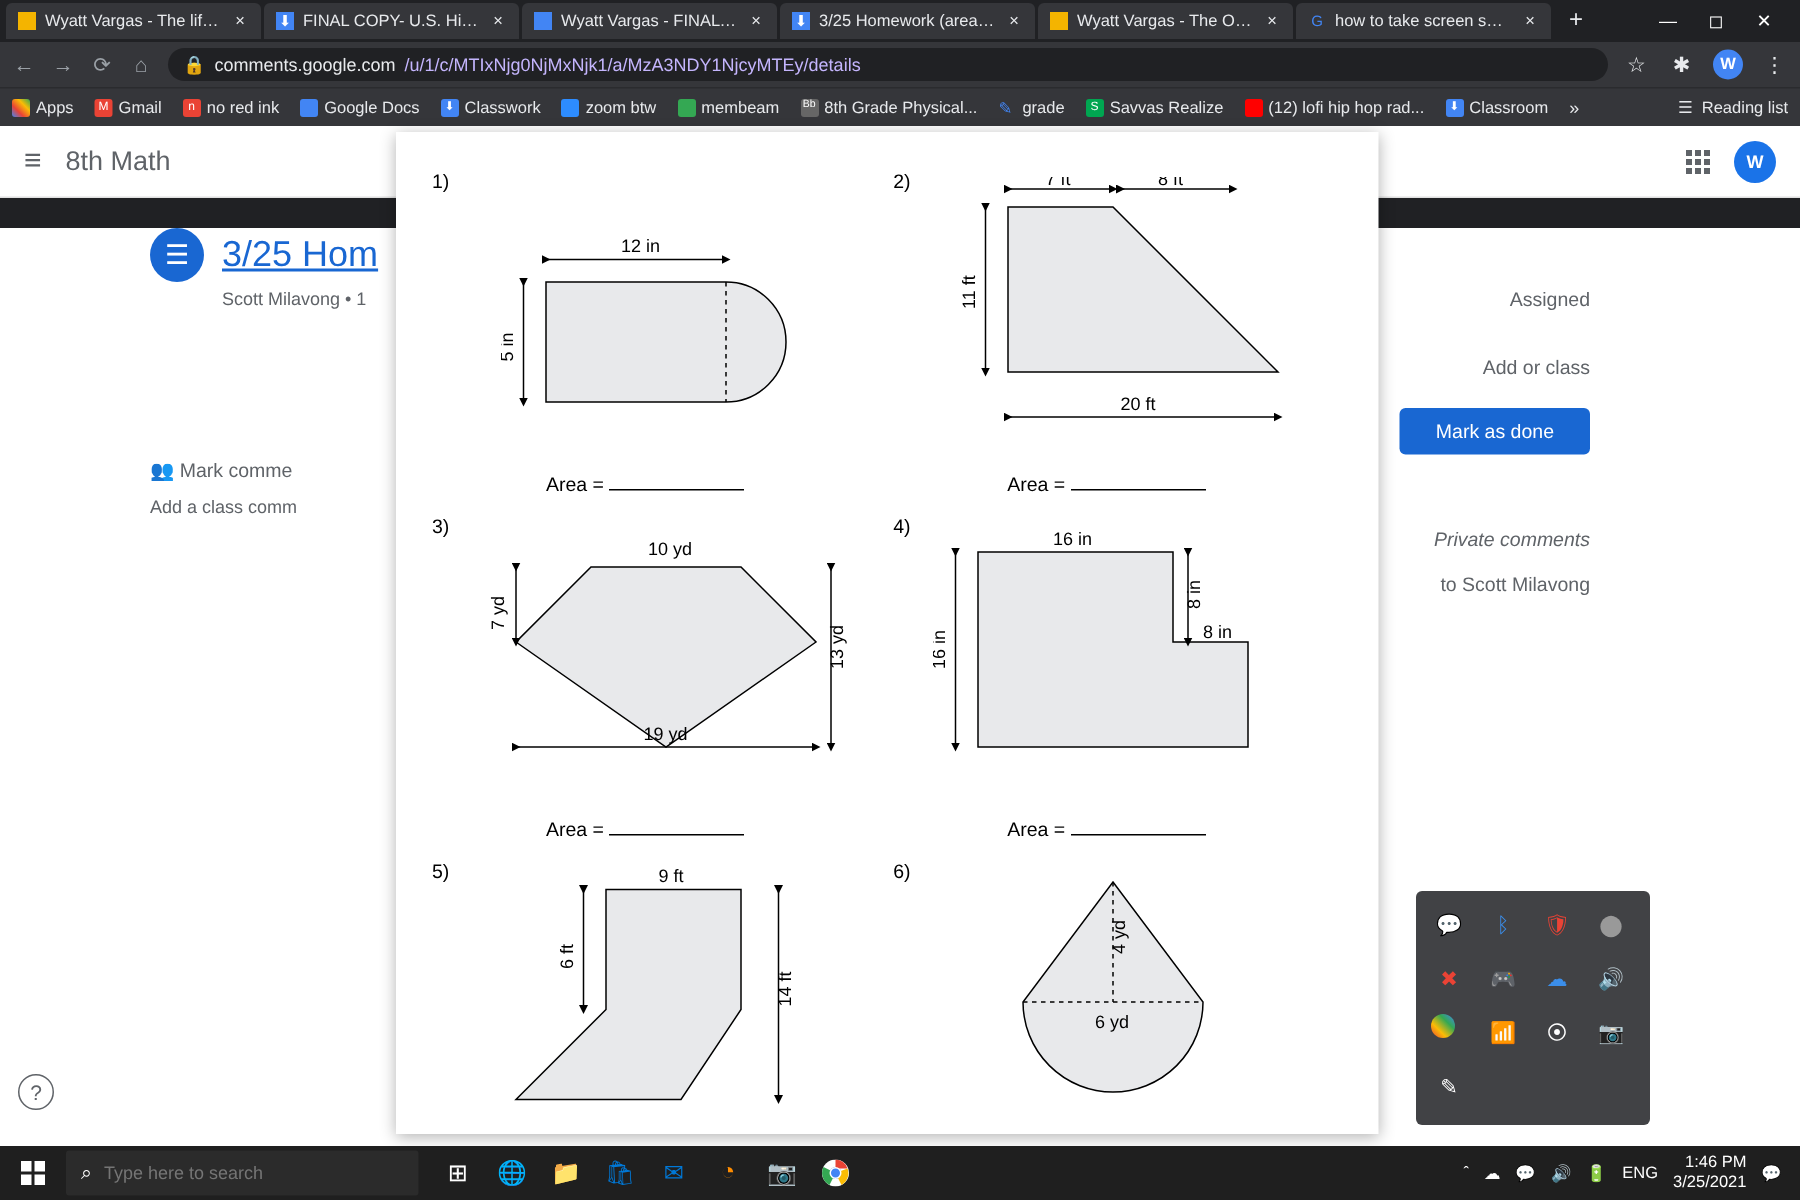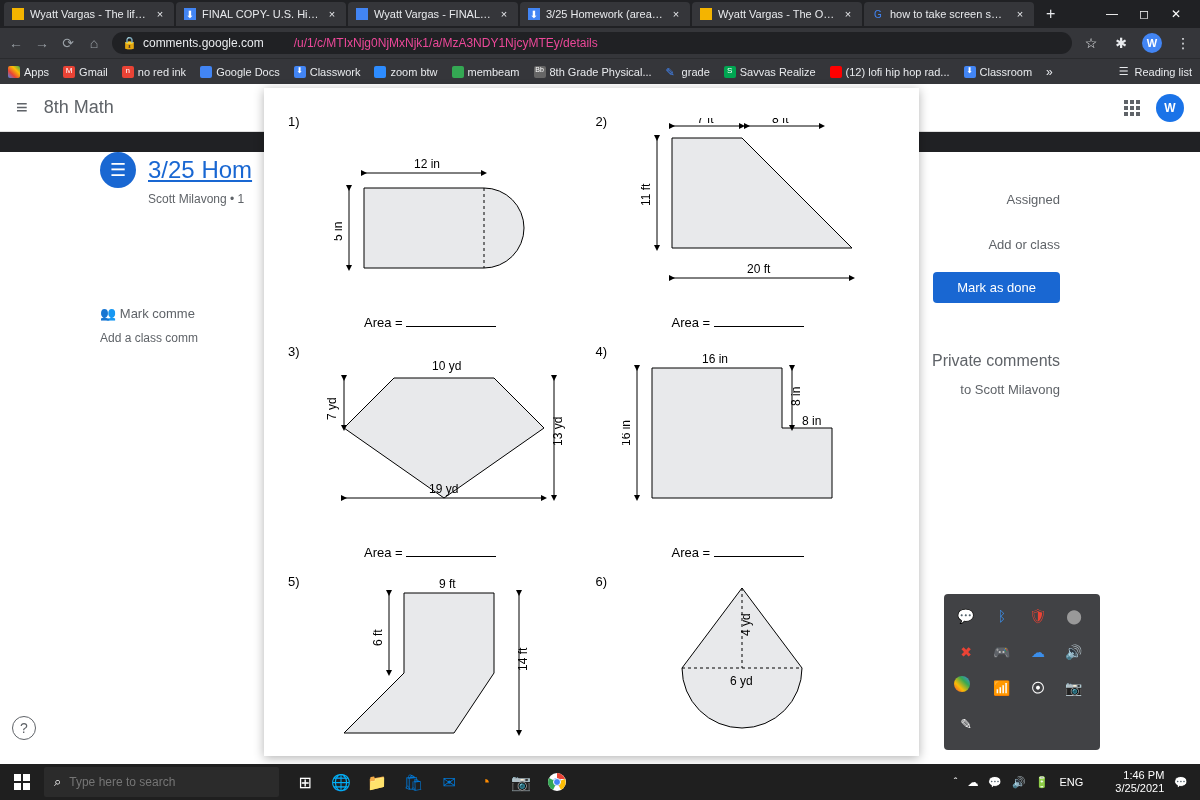--- a/index.html
+++ b/index.html
@@ -14,21 +14,21 @@
 .tab-close { width: 12px; height: 12px; display: flex; align-items: center; justify-content: center; cursor: pointer; }
 .tab-add { color: #e8eaed; padding: 0 10px; font-size: 16px; cursor: pointer; }
 .win-controls { margin-left: auto; display: flex; gap: 16px; color: #fff; padding-right: 12px; }
 .win-btn { width: 16px; text-align: center; cursor: pointer; font-size: 12px; }
 
 
 .addr-bar { height: 30px; background: #35363a; display: flex; align-items: center; padding: 0 8px; gap: 10px; }
 .nav-btn { color: #9aa0a6; font-size: 14px; cursor: pointer; width: 16px; text-align: center; }
 .url-box { flex: 1; height: 22px; background: #202124; border-radius: 11px; display: flex; align-items: center; padding: 0 10px; gap: 6px; color: #9aa0a6; font-size: 12px; }
 .url-secure { color: #9aa0a6; }
-.url-path { color: #ec4899; margin-left: 24px; }
+.url-path { color: #c4b5fd; }
 .url-domain { color: #e8eaed; }
 .addr-icons { display: flex; gap: 12px; color: #e8eaed; align-items: center; }
 .addr-icon { width: 18px; height: 18px; display: flex; align-items: center; justify-content: center; cursor: pointer; font-size: 14px; }
 .w-badge { width: 20px; height: 20px; border-radius: 50%; background: #4285f4; color: #fff; display: flex; align-items: center; justify-content: center; font-size: 11px; font-weight: bold; }
 
 
 .bookmarks { height: 26px; background: #35363a; border-top: 1px solid #2a2b2e; display: flex; align-items: center; padding: 0 8px; gap: 14px; }
 .bm { color: #e8eaed; font-size: 11px; display: flex; gap: 4px; cursor: pointer; }
 .bm-icon { width: 12px; height: 12px; display: inline-block; border-radius: 2px; }
 .bm-more { color: #e8eaed; font-size: 12px; }
@@ -47,21 +47,21 @@
 .gc-body { position: relative; height: 648px; background: #fff; }
 .assignment-card { margin: 20px 0 0 100px; width: 800px; }
 .assign-head { display: flex; align-items: center; gap: 12px; }
 .assign-icon { width: 36px; height: 36px; border-radius: 50%; background: #1967d2; display: flex; align-items: center; justify-content: center; color: #fff; font-size: 18px; }
 .assign-title { font-size: 24px; color: #1967d2; text-decoration: underline; }
 .assign-sub { margin-left: 48px; color: #5f6368; font-size: 12px; margin-top: 4px; }
 .side-panel { position: absolute; right: 140px; top: 40px; width: 200px; }
 .assigned-lbl { color: #5f6368; font-size: 13px; text-align: right; }
 .add-create { color: #5f6368; font-size: 13px; margin-top: 30px; text-align: right; }
 .mark-done { background: #1967d2; color: #fff; padding: 8px 24px; border-radius: 4px; font-size: 13px; margin-top: 20px; float: right; cursor: pointer; }
-.private-comments { position: absolute; right: 140px; top: 200px; color: #5f6368; font-size: 16px; }
+.private-comments { position: absolute; right: 140px; top: 200px; color: #5f6368; font-size: 13px; font-style: italic; }
 .to-teacher { position: absolute; right: 140px; top: 230px; color: #5f6368; font-size: 13px; }
 .class-comments { margin-left: 100px; margin-top: 100px; color: #5f6368; font-size: 13px; }
 .add-comment { margin-left: 100px; margin-top: 10px; color: #5f6368; font-size: 12px; }
 
 
 .worksheet { position: absolute; left: 264px; top: 88px; width: 655px; height: 668px; background: #fff; box-shadow: 0 2px 10px rgba(0,0,0,0.3); padding: 20px; }
 .problems { display: grid; grid-template-columns: 1fr 1fr; grid-template-rows: 230px 230px 180px; }
 .problem { position: relative; padding: 4px; }
 .prob-num { font-size: 13px; }
 .area-line { position: absolute; bottom: 8px; left: 80px; font-size: 13px; }
@@ -77,21 +77,21 @@
 
 
 .taskbar { position: absolute; bottom: 0; left: 0; right: 0; height: 36px; background: #1f1f1f; display: flex; align-items: center; padding: 0 4px; }
 .start-btn { width: 36px; height: 36px; display: flex; align-items: center; justify-content: center; color: #fff; cursor: pointer; }
 .search-box { display: flex; align-items: center; gap: 8px; background: #2b2b2b; height: 30px; padding: 0 10px; border-radius: 2px; margin-left: 4px; }
 .search-icon { color: #fff; font-size: 13px; }
 .search-text { color: #ccc; font-size: 12px; background: transparent; border: none; width: 200px; outline: none; }
 .task-icons { display: flex; gap: 4px; margin-left: 10px; }
 .task-icon { width: 32px; height: 30px; display: flex; align-items: center; justify-content: center; cursor: pointer; font-size: 16px; }
 .systray { margin-left: auto; display: flex; align-items: center; gap: 10px; color: #fff; font-size: 11px; padding-right: 8px; }
-.clock { text-align: right; line-height: 1.2; margin-left: 22px; }
+.clock { text-align: right; line-height: 1.2; }
 </style>
 </head>
 <body>
 
 <div class="tab-strip">
   <div class="tab">
       <span class="tab-icon" style="background:#f4b400"></span>
       <span class="tab-title">Wyatt Vargas - The life of</span>
       <span class="tab-close">×</span>
     </div>

